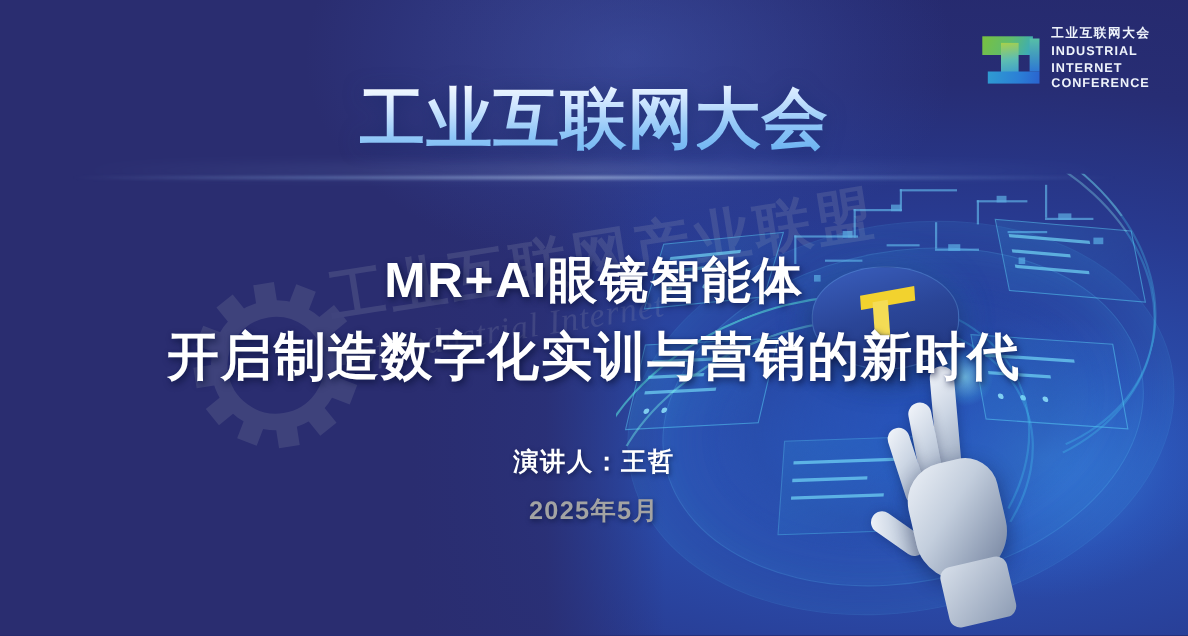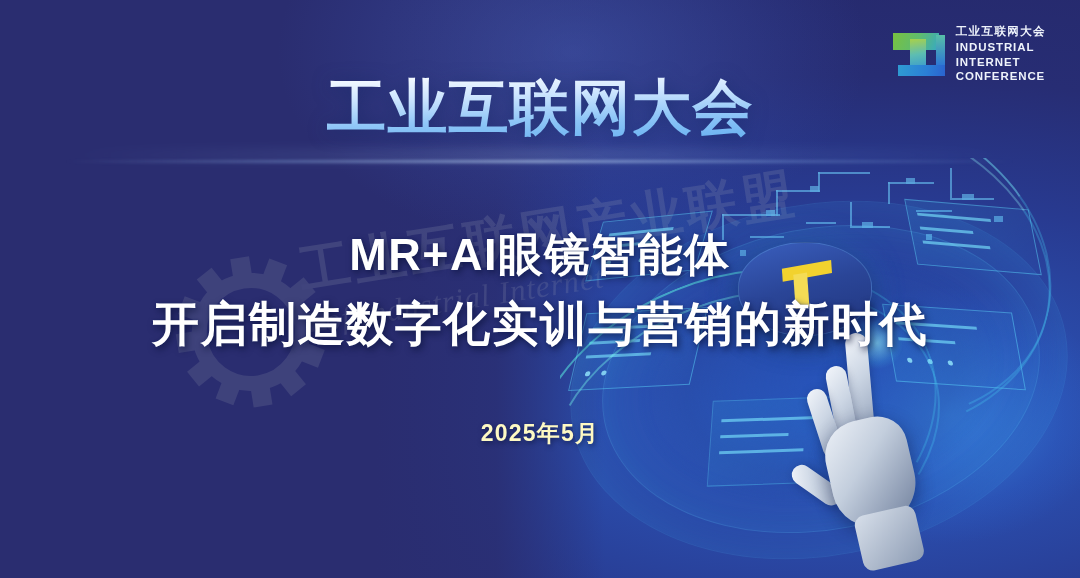--- a/index.html
+++ b/index.html
@@ -371,21 +371,21 @@
     font-size: 23px;
     font-weight: 700;
     color: #ffffff;
     letter-spacing: 1.5px;
     text-shadow: 1px 2px 5px rgba(8,16,52,0.6);
   }
   .speaker-date {
     margin-top: 14px;
     font-size: 23px;
     font-weight: 700;
-    color: #fef9c3;
+    color: #a3a3a3;
     letter-spacing: 1.2px;
     text-shadow: 1px 2px 5px rgba(8,16,52,0.6);
   }
 </style>
 </head>
 <body>
 
 <div class="slide">
 
   <div class="bg-base"></div>
@@ -517,16 +517,17 @@
       <span class="lt-cn">工业互联网大会</span>
     </div>
   </div>
 
   <div class="title-block">
     <div class="title-line l1">MR+AI眼镜智能体</div>
     <div class="title-line l2">开启制造数字化实训与营销的新时代</div>
   </div>
 
   <div class="speaker-block">
+    <div class="speaker-name">演讲人：王哲</div>
     <div class="speaker-date">2025年5月</div>
   </div>
 
 </div>
 
 </body></html>

